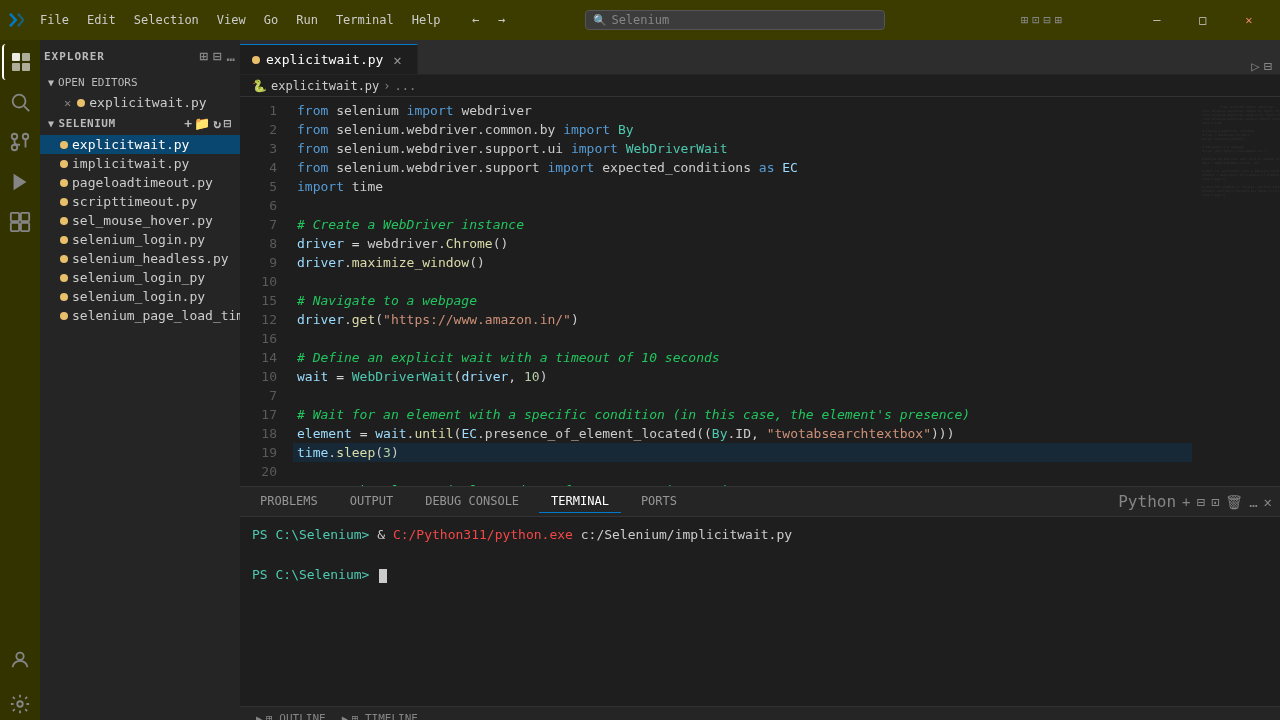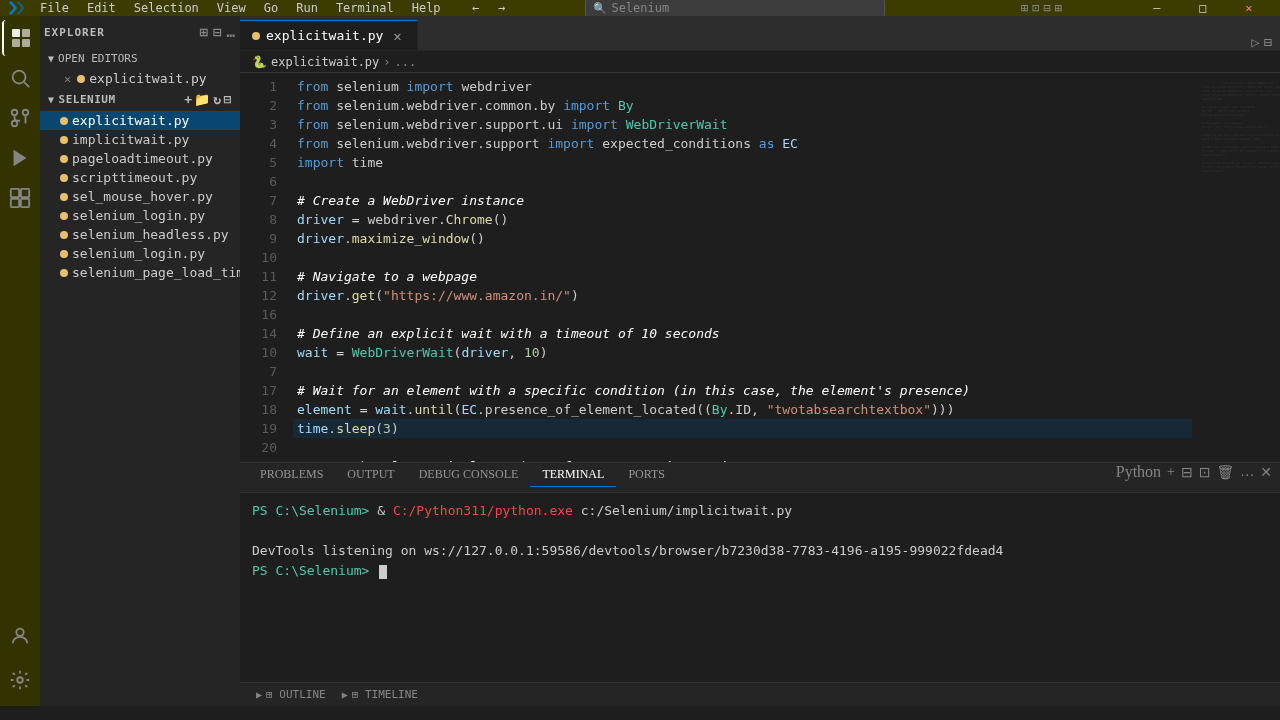--- a/index.html
+++ b/index.html
@@ -1,19 +1,19 @@
 <!DOCTYPE html>
 <html><head>
   <meta charset="utf-8">
   <style>
     * { margin: 0; padding: 0; box-sizing: border-box; }
     body { font-family: 'Segoe UI', Consolas, monospace; background: #1e1e1e; color: #cccccc; font-size: 12px; overflow: hidden; width: 1280px; height: 720px; }
 
     
-    #titlebar { background: #3c3c00; height: 16px; display: flex; align-items: center; padding: 0 8px; gap: 8px; }
+    #titlebar { background: #3c3c00; height: 40px; display: flex; align-items: center; padding: 0 8px; gap: 8px; }
     #titlebar .menu-items { display: flex; gap: 2px; }
     #titlebar .menu-item { padding: 2px 8px; font-size: 12px; color: #cccccc; cursor: pointer; border-radius: 3px; }
     #titlebar .nav-btns { display: flex; gap: 4px; margin-left: 8px; }
     #titlebar .nav-btn { width: 22px; height: 22px; display: flex; align-items: center; justify-content: center; color: #cccccc; cursor: pointer; }
     #titlebar .search-box { flex: 1; max-width: 300px; margin: 0 auto; background: #3c3c3c; border: 1px solid #555; border-radius: 4px; padding: 2px 8px; color: #ccc; font-size: 12px; display: flex; align-items: center; gap: 4px; }
     #titlebar .window-controls { display: flex; gap: 0; margin-left: auto; }
     #titlebar .win-btn { width: 46px; height: 30px; display: flex; align-items: center; justify-content: center; cursor: pointer; color: #ccc; }
 
     
     #main { display: flex; height: 690px; }
@@ -54,32 +54,32 @@
 
     
     #editor-content { flex: 1; display: flex; overflow: hidden; }
     #line-numbers { width: 45px; background: #1e1e1e; padding: 4px 0; text-align: right; color: #5a5a5a; font-size: 13px; font-family: Consolas, monospace; line-height: 19px; padding-right: 8px; user-select: none; }
     #code-area { flex: 1; padding: 4px 8px; font-size: 13px; font-family: Consolas, monospace; line-height: 19px; overflow: auto; white-space: pre; }
     
     
     .kw { color: #569cd6; }
     .fn { color: #dcdcaa; }
     .str { color: #ce9178; }
-    .cmt { color: #ffffff; font-style: italic; }
+    .cmt { color: #22c55e; font-style: italic; }
     .cls { color: #4ec9b0; }
     .var { color: #9cdcfe; }
     .op { color: #d4d4d4; }
     .num { color: #b5cea8; }
 
     
     #minimap { width: 80px; background: #1e1e1e; opacity: 0.6; overflow: hidden; }
 
     
     #terminal-area { height: 220px; background: #1e1e1e; border-top: 1px solid #333; display: flex; flex-direction: column; }
-    #terminal-tabs { height: 30px; background: #252526; display: flex; align-items: flex-start; padding: 0 8px; gap: 0; border-bottom: 1px solid #333; font-family: Liberation Serif, serif; }
+    #terminal-tabs { height: 30px; background: #252526; display: flex; align-items: center; padding: 0 8px; gap: 8px; border-bottom: 1px solid #333; }
     .term-tab { padding: 4px 12px; font-size: 12px; color: #969696; cursor: pointer; border-bottom: 1px solid transparent; }
     .term-tab.active { color: #ffffff; border-bottom: 1px solid #007acc; }
     #terminal-toolbar { display: flex; align-items: center; margin-left: auto; gap: 6px; color: #858585; }
     #terminal-toolbar span { cursor: pointer; font-size: 14px; }
     #terminal-content { flex: 1; padding: 8px 12px; font-family: Consolas, monospace; font-size: 13px; color: #cccccc; overflow-y: auto; }
     .term-line { line-height: 20px; }
     .term-path { color: #4ec9b0; }
     .term-exe { color: #f44747; }
 
     
@@ -237,20 +237,24 @@
           <span class="file-dot"></span>
           <span>sel_mouse_hover.py</span>
         </div>
         <div class="file-item">
           <span class="file-dot"></span>
           <span>selenium_login.py</span>
         </div>
         <div class="file-item">
           <span class="file-dot"></span>
           <span>selenium_headless.py</span>
+        </div>
+        <div class="file-item">
+          <span class="file-dot"></span>
+          <span>selenium_login_py</span>
         </div>
         <div class="file-item">
           <span class="file-dot"></span>
           <span>selenium_login.py</span>
         </div>
         <div class="file-item">
           <span class="file-dot"></span>
           <span>selenium_page_load_tim...</span>
         </div>
       </div>
@@ -282,21 +286,21 @@
           <div style="height:19px;">1</div>
           <div style="height:19px;">2</div>
           <div style="height:19px;">3</div>
           <div style="height:19px;">4</div>
           <div style="height:19px;">5</div>
           <div style="height:19px;">6</div>
           <div style="height:19px;">7</div>
           <div style="height:19px;">8</div>
           <div style="height:19px;">9</div>
           <div style="height:19px;">10</div>
-          <div style="height:19px;">11</div>
+          <div style="height:19px;">15</div>
           <div style="height:19px;">12</div>
           <div style="height:19px;">16</div>
           <div style="height:19px;">14</div>
           <div style="height:19px;">10</div>
           <div style="height:19px;">7</div>
           <div style="height:19px;">17</div>
           <div style="height:19px;">18</div>
           <div style="height:19px;">19</div>
           <div style="height:19px;">20</div>
           <div style="height:19px;">21</div>
@@ -349,21 +353,20 @@
         </div>
       </div>
       <div id="terminal-content">
         <div class="term-line">
           <span class="term-path">PS C:\Selenium&gt;</span>
           <span style="color:#cccccc;"> &amp; </span>
           <span class="term-exe">C:/Python311/python.exe</span>
           <span style="color:#cccccc;"> c:/Selenium/implicitwait.py</span>
         </div>
         <div class="term-line">&nbsp;</div>
-        <div class="term-line">DevTools listening on ws://127.0.0.1:59586/devtools/browser/b7230d38-7783-4196-a195-999022fdead4</div>
         <div class="term-line">
           <span class="term-path">PS C:\Selenium&gt;</span>
           <span style="display:inline-block;width:8px;height:14px;background:#cccccc;vertical-align:middle;margin-left:2px;animation:blink 1s step-end infinite;"></span>
         </div>
       </div>
     </div>
 
     <div id="bottom-bar" style="height:24px;background:#252526;border-top:1px solid #333;display:flex;align-items:center;padding:0 8px;gap:0;">
       <span class="outline-item">
         <span style="font-size:10px;">▶</span>

